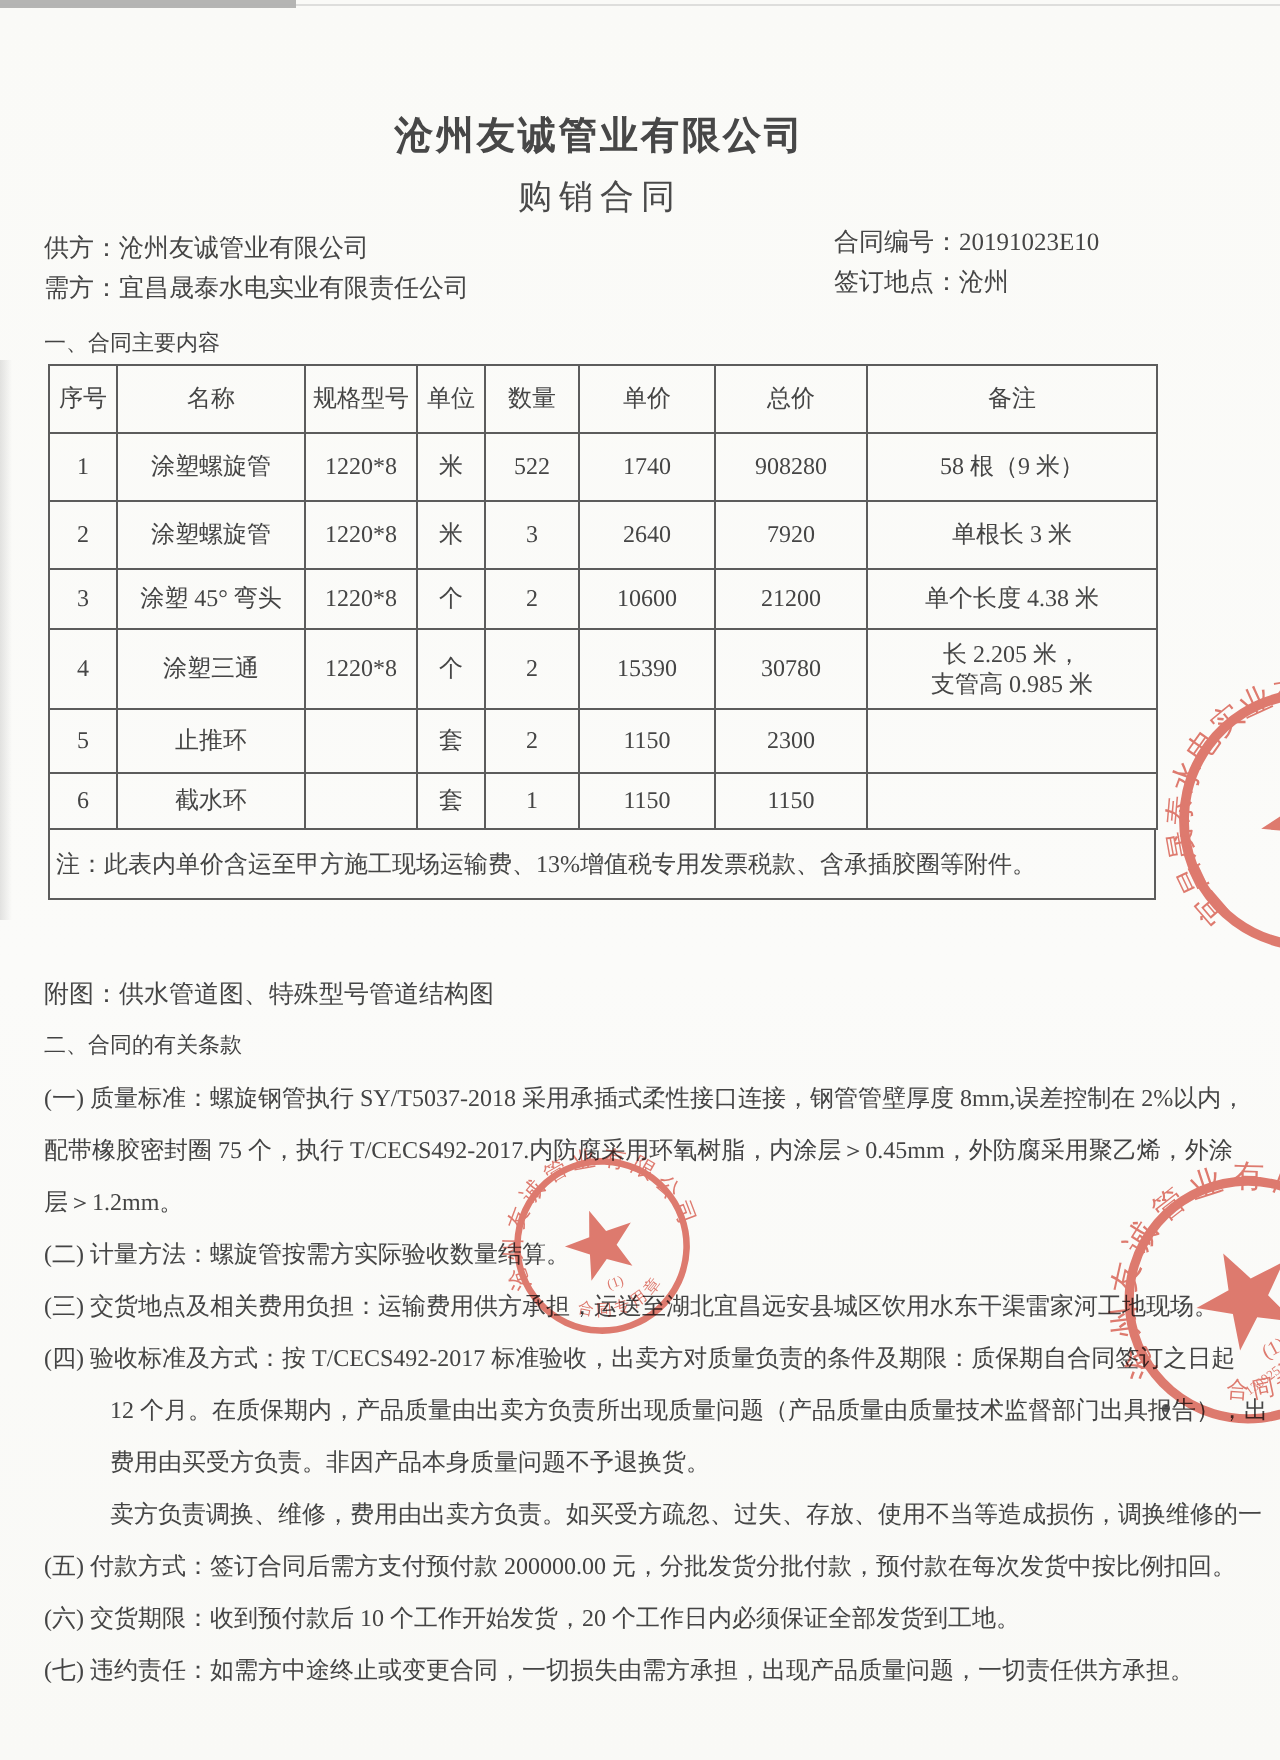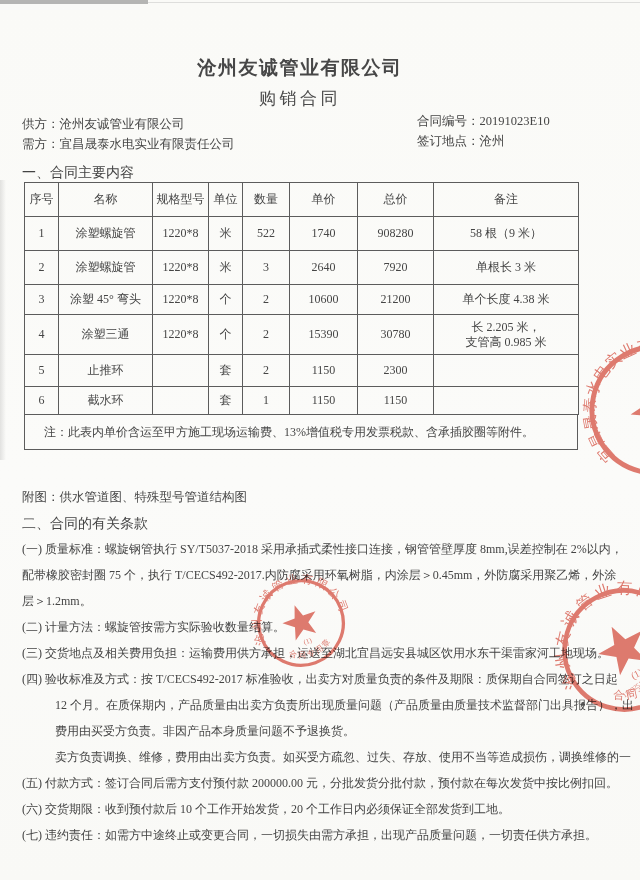--- a/index.html
+++ b/index.html
@@ -18,42 +18,42 @@
     font-size:19px; font-weight:600; letter-spacing:1.5px; color:#474747;
   }
   .doc-title {
     top:87px; left:22px; width:556px; text-align:center;
     font-size:17px; font-weight:500; letter-spacing:3.5px; color:#4a4a4a;
   }
   .meta-line { font-size:12.5px; white-space:nowrap; color:#454545; }
   .m-supplier { top:116px; left:22px; }
   .m-buyer    { top:136px; left:22px; }
   .meta-right { top:111px; left:417px; line-height:20px; }
-  .sec-heading { font-size:14px; font-weight:500; color:#434343; white-space:nowrap; }
+  .sec-heading { font-size:11px; font-weight:500; color:#434343; white-space:nowrap; }
   .s1-heading { top:164px; left:22px; }
 
   
   .table-wrap { top:182px; left:24px; }
   table.items { border-collapse:collapse; table-layout:fixed; width:554px;font-family:Liberation Serif, serif; }
   table.items td {
     border:1px solid #5c5c5c; text-align:center; vertical-align:middle;
     font-size:12px; color:#454545; padding:0 1px; overflow:hidden;
   }
   td.remark-multiline { white-space:pre-line; line-height:15px; }
   tr.r-head  { height:34px; }
   tr.r-1, tr.r-2 { height:34px; }
   tr.r-3 { height:30px; }
   tr.r-4 { height:40px; }
   tr.r-5 { height:32px; }
   tr.r-6 { height:28px; }
   tr.r-total { height:30px; }
   .note-box {
     box-sizing:border-box; width:554px; height:36px; margin-top:-1px;
     border:1px solid #5c5c5c; display:flex; align-items:center;
-    font-size:12px; white-space:nowrap; padding-left:19px; color:#454545;
+    font-size:12px; white-space:nowrap; padding-left:3px; color:#454545;
   }
 
   
   .attachment-line { top:489px; left:22px; font-size:12.5px; white-space:nowrap; }
   .s2-heading { top:515px; left:22px; }
   .clauses { top:536px; left:22px; width:610px;font-family:Liberation Serif, serif; }
   .cl { font-size:12px; line-height:26px; white-space:nowrap; color:#444; }
   .cl.indent { padding-left:33px; }
 
   

